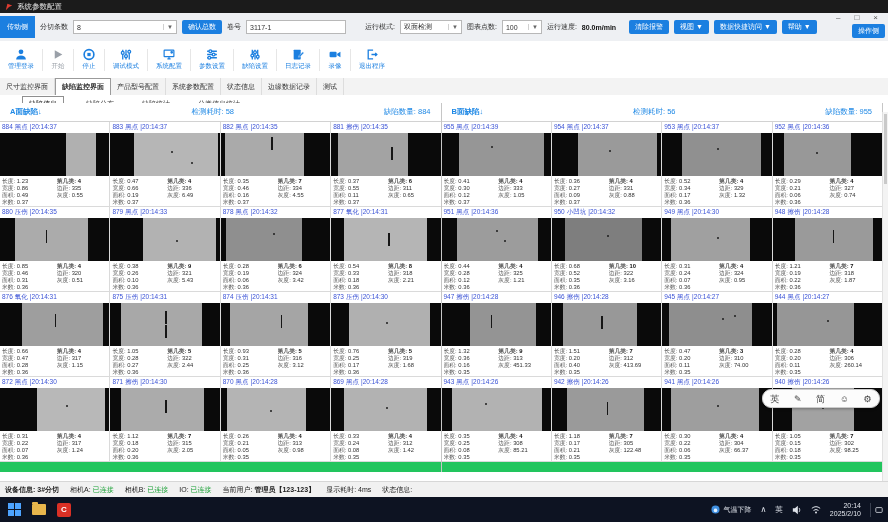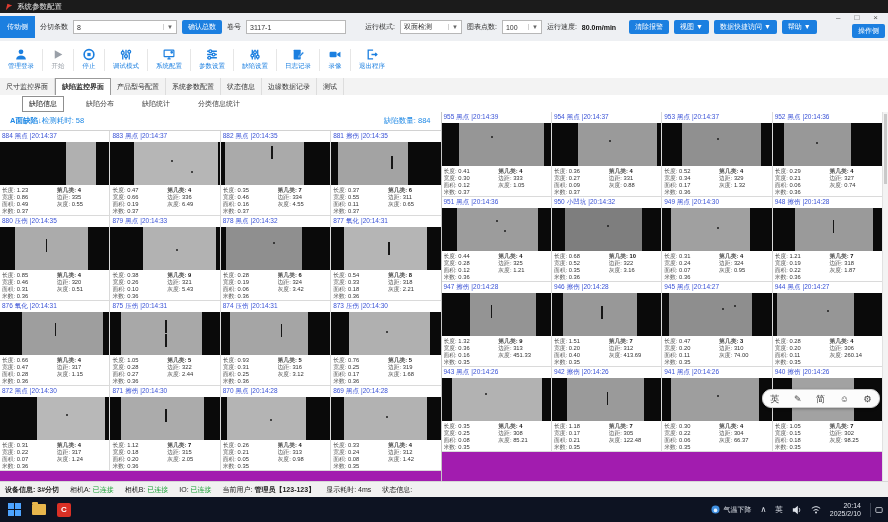--- a/index.html
+++ b/index.html
@@ -43,26 +43,26 @@
     color:#333;cursor:pointer;}
   .tab.active{background:#fff;border:1px solid #9b9b9b;border-bottom:1px solid #fff;
     font-weight:bold;margin-bottom:-1px;}
   
   .subtabs{position:absolute;top:95px;left:0;right:0;height:17px;background:#fff;
     display:flex;align-items:center;gap:16px;padding-left:22px;font-size:7px;
     border-bottom:1px solid #e9e9e9;}
   .subtab{color:#444;cursor:pointer;padding:2px 6px;}
   .subtab.active{border:1px solid #8f8f8f;background:#fff;color:#111;}
   
-  .main{position:absolute;top:112px;left:0;width:883px;height:369px;display:flex;background:#a21caf;}
+  .main{position:absolute;top:103px;left:0;width:883px;height:369px;display:flex;background:#22c55e;}
   .panel{flex:1;display:flex;flex-direction:column;border-right:1px solid #c6c6c6;min-width:0;}
   .panel-head{height:18px;border-bottom:1px solid #d2d2d2;display:flex;align-items:center;
     font-size:7.5px;padding:0 10px;background:#fff;}
   .p-title{color:#1e88e5;font-weight:bold;}
-  .p-elapsed{flex:1;color:#1e88e5;}
+  .p-elapsed{flex:1;text-align:center;color:#1e88e5;}
   .p-count{color:#1e88e5;}
   .grid{display:grid;grid-template-columns:repeat(4,1fr);grid-auto-rows:84px;gap:1px;
     background:#dadada;height:339px;border-bottom:1px solid #dadada;}
   .cell{background:#fff;display:flex;flex-direction:column;overflow:hidden;cursor:pointer;}
   .cell-head{height:10px;font-size:6.5px;color:#3a52d6;padding:1px 2px 0;white-space:nowrap;overflow:hidden;}
   .cell-head .ctype{margin-left:2px;}
   .cell-head .ctime{margin-left:2px;}
   .cell-img{height:43px;position:relative;overflow:hidden;}
   .bar{position:absolute;top:0;bottom:0;background:#0a0a0a;}
   .mark-dot{position:absolute;width:2px;height:2px;background:#1c1c1c;border-radius:50%;}
@@ -657,20 +657,31 @@
       <div class="col-r">
               <div class="srow cls"><span class="sl">第几类:</span> <span class="sv">4</span></div>
               <div class="srow"><span class="sl">边距:</span> <span class="sv">312</span></div>
               <div class="srow"><span class="sl">灰度:</span> <span class="sv">1.42</span></div>
             </div>
     </div>
   </div>
       </div>
   </div>
   <div class="panel">
+    <div class="panel-head">
+      <span class="p-title">B面缺陷↓</span>
+      <span class="p-elapsed">
+        <span>检测耗时:</span>
+        <span>56</span>
+      </span>
+      <span class="p-count">
+        <span>缺陷数量:</span>
+        <span>955</span>
+      </span>
+    </div>
     <div class="grid">
         <div class="cell">
     <div class="cell-head">
       <span class="cid">955</span><span class="ctype">黑点</span><span class="ctime">|20:14:39</span>
     </div>
     <div class="cell-img" style="background: rgb(150, 150, 150);">
             <div class="bar" style="left: 0px; width: 16%;"></div>
             <div class="bar" style="right: 0px; width: 6%;"></div>
             <div class="mark-dot" style="left: 45%; top: 30%;"></div>
           </div>

